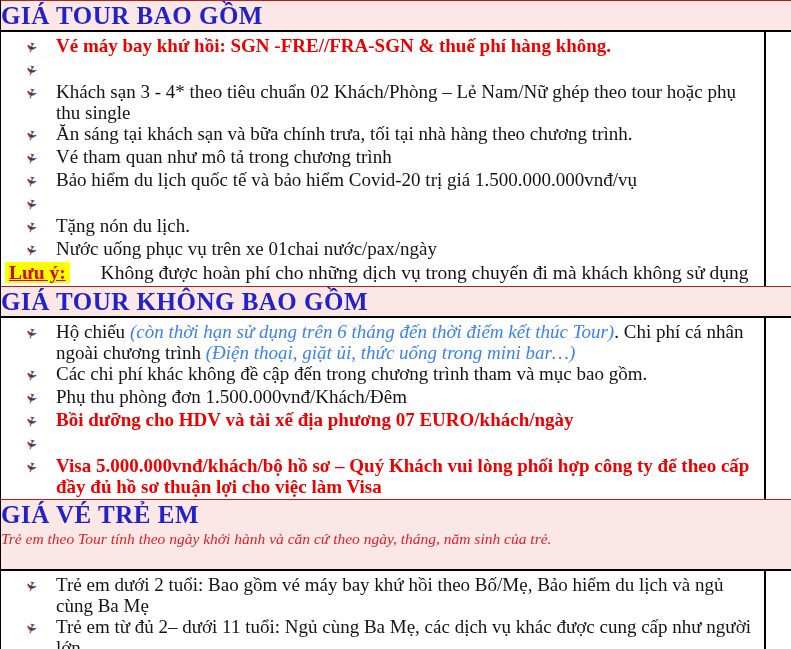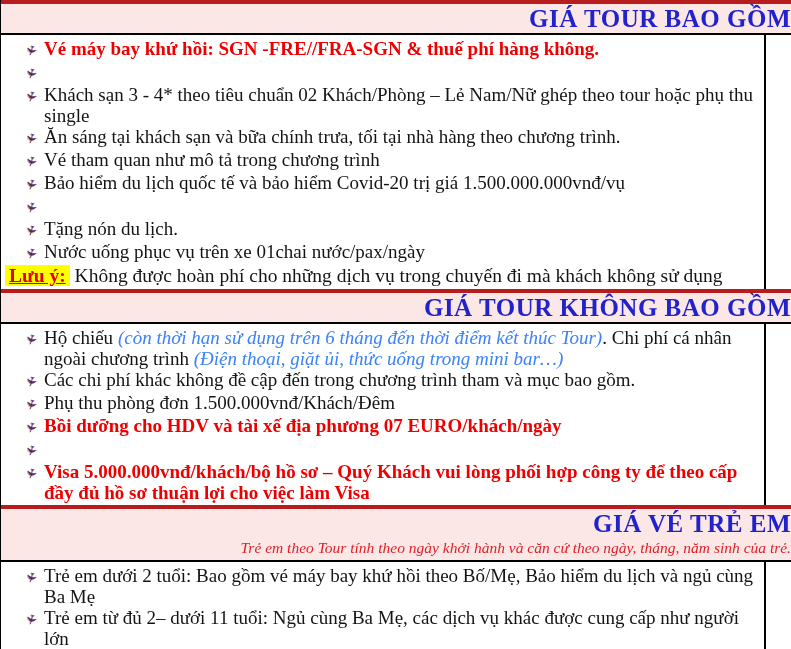--- a/index.html
+++ b/index.html
@@ -11,37 +11,37 @@
     overflow:hidden;
     font-family:"Liberation Serif","DejaVu Serif",serif;
     color:#141414;
   }
   .table { position:absolute; left:0; top:0; width:791px; border-left:1px solid #000; }
 
   
   .band {
     width:100%;
     background:#fbe7e6;
-    border-top:4px solid #b91c1c;
+    border-top:1px solid #b91c1c;
     border-bottom:2px solid #000;
-    text-align:right;
+    text-align:left;
   }
   .band-title {
     color:#2222cd;
     font-weight:bold;
     font-size:25px;
     line-height:29px;
     letter-spacing:0.5px;
   }
   .band-subtitle {
     color:#e02028;
     font-style:italic;
     font-size:15.5px;
     line-height:19px;
-    padding-bottom:3px;
+    padding-bottom:21px;
   }
 
   
   .sec-body {
     width:765px;
     background:#ffffff;
     border-right:2px solid #000;
     padding:3px 0 2px 0;
   }
   .row {
@@ -57,40 +57,40 @@
     user-select:none;
   }
   .bullet .glyph {
     display:inline-block;
     transform:rotate(105deg);
     font-size:13px;
     color:#4a2780;
     text-shadow:0.6px 0.6px 0 #d98a2b;
     line-height:21px;
   }
-  .row .txt { flex:1; padding-right:2px; }
+  .row .txt { flex:1; padding-right:2px;margin-left:12px; }
 
   .r-normal   { color:#141414; }
   .r-italic   { color:#3b82f6; font-style:italic; }
   .r-red-bold { color:#ee0000; font-weight:bold; }
 
   
   .note-row {
     font-size:19.5px;
     line-height:23px;
     padding-left:4px;
   }
   .note-label {
     background:#ffff00;
     color:#e00000;
     font-weight:bold;
     text-decoration:underline;
     padding:0 4px;
   }
-  .note-text { color:#141414; }
+  .note-text { color:#141414;padding-left:26px; }
 </style>
 </head>
 <body>
 
 <div class="page">
   <div class="table">
       <section class="sec">
         <header class="band">
           <div class="band-title">GIÁ TOUR BAO GỒM</div>
         </header>

